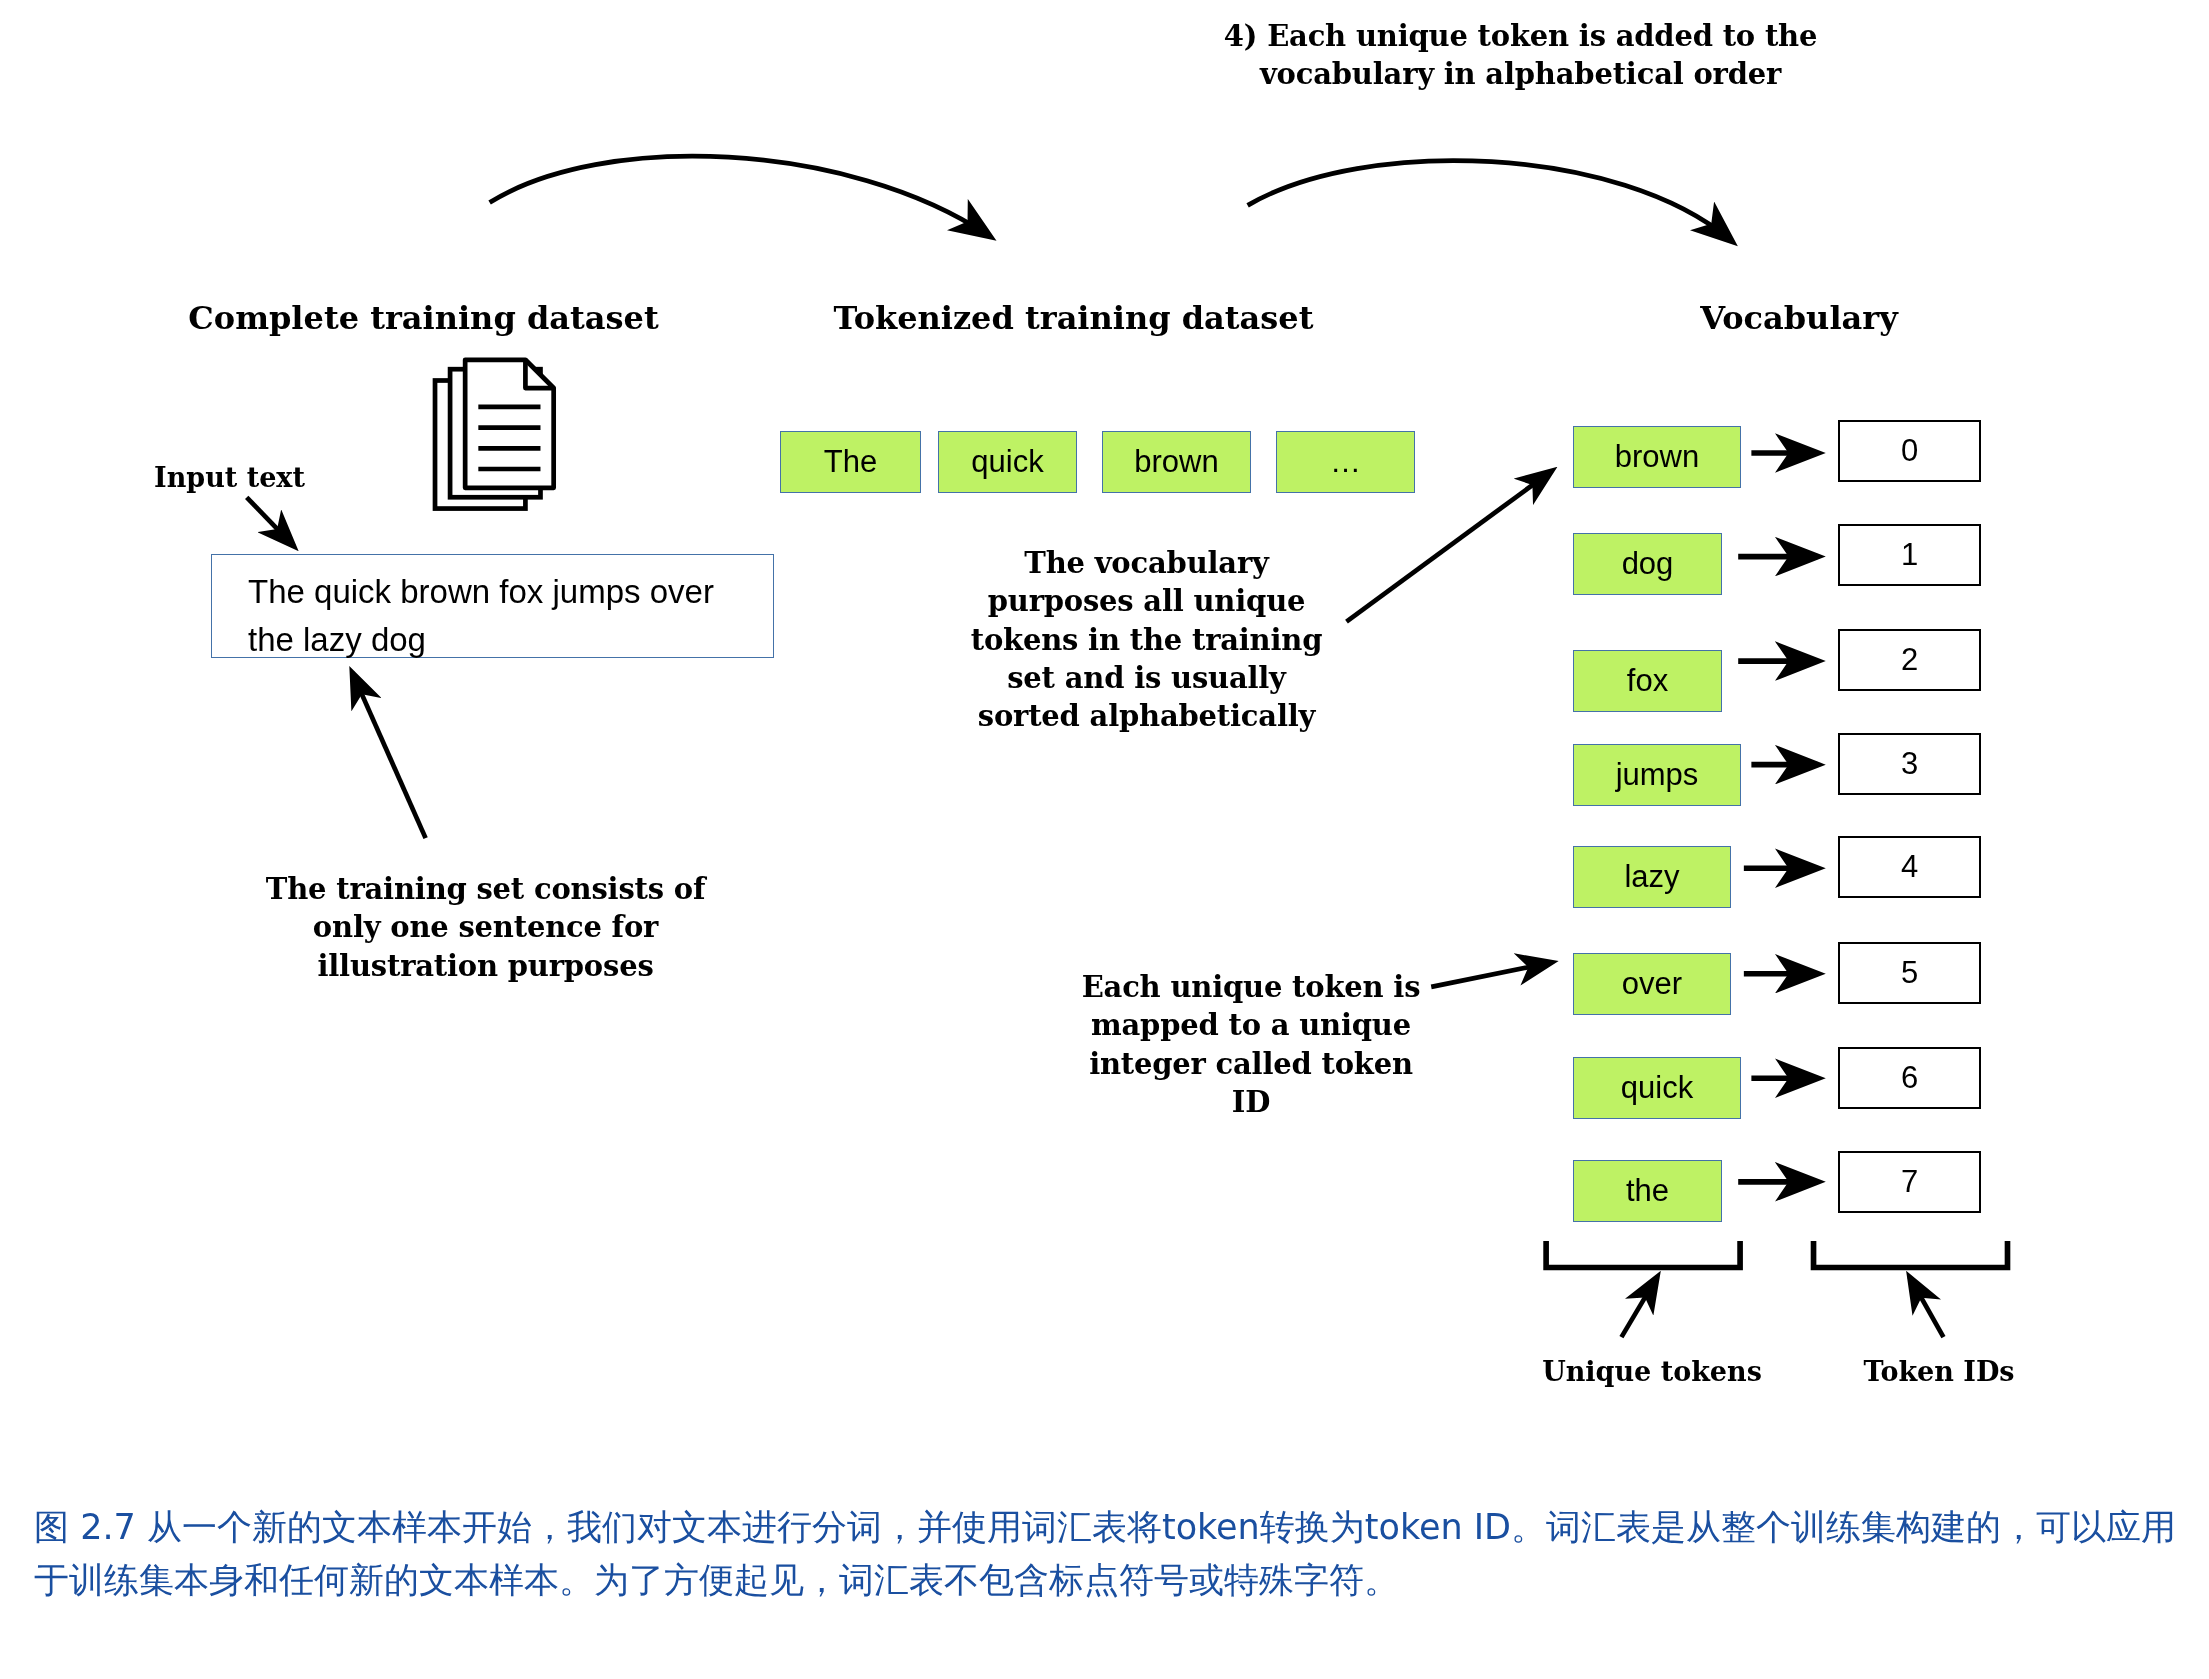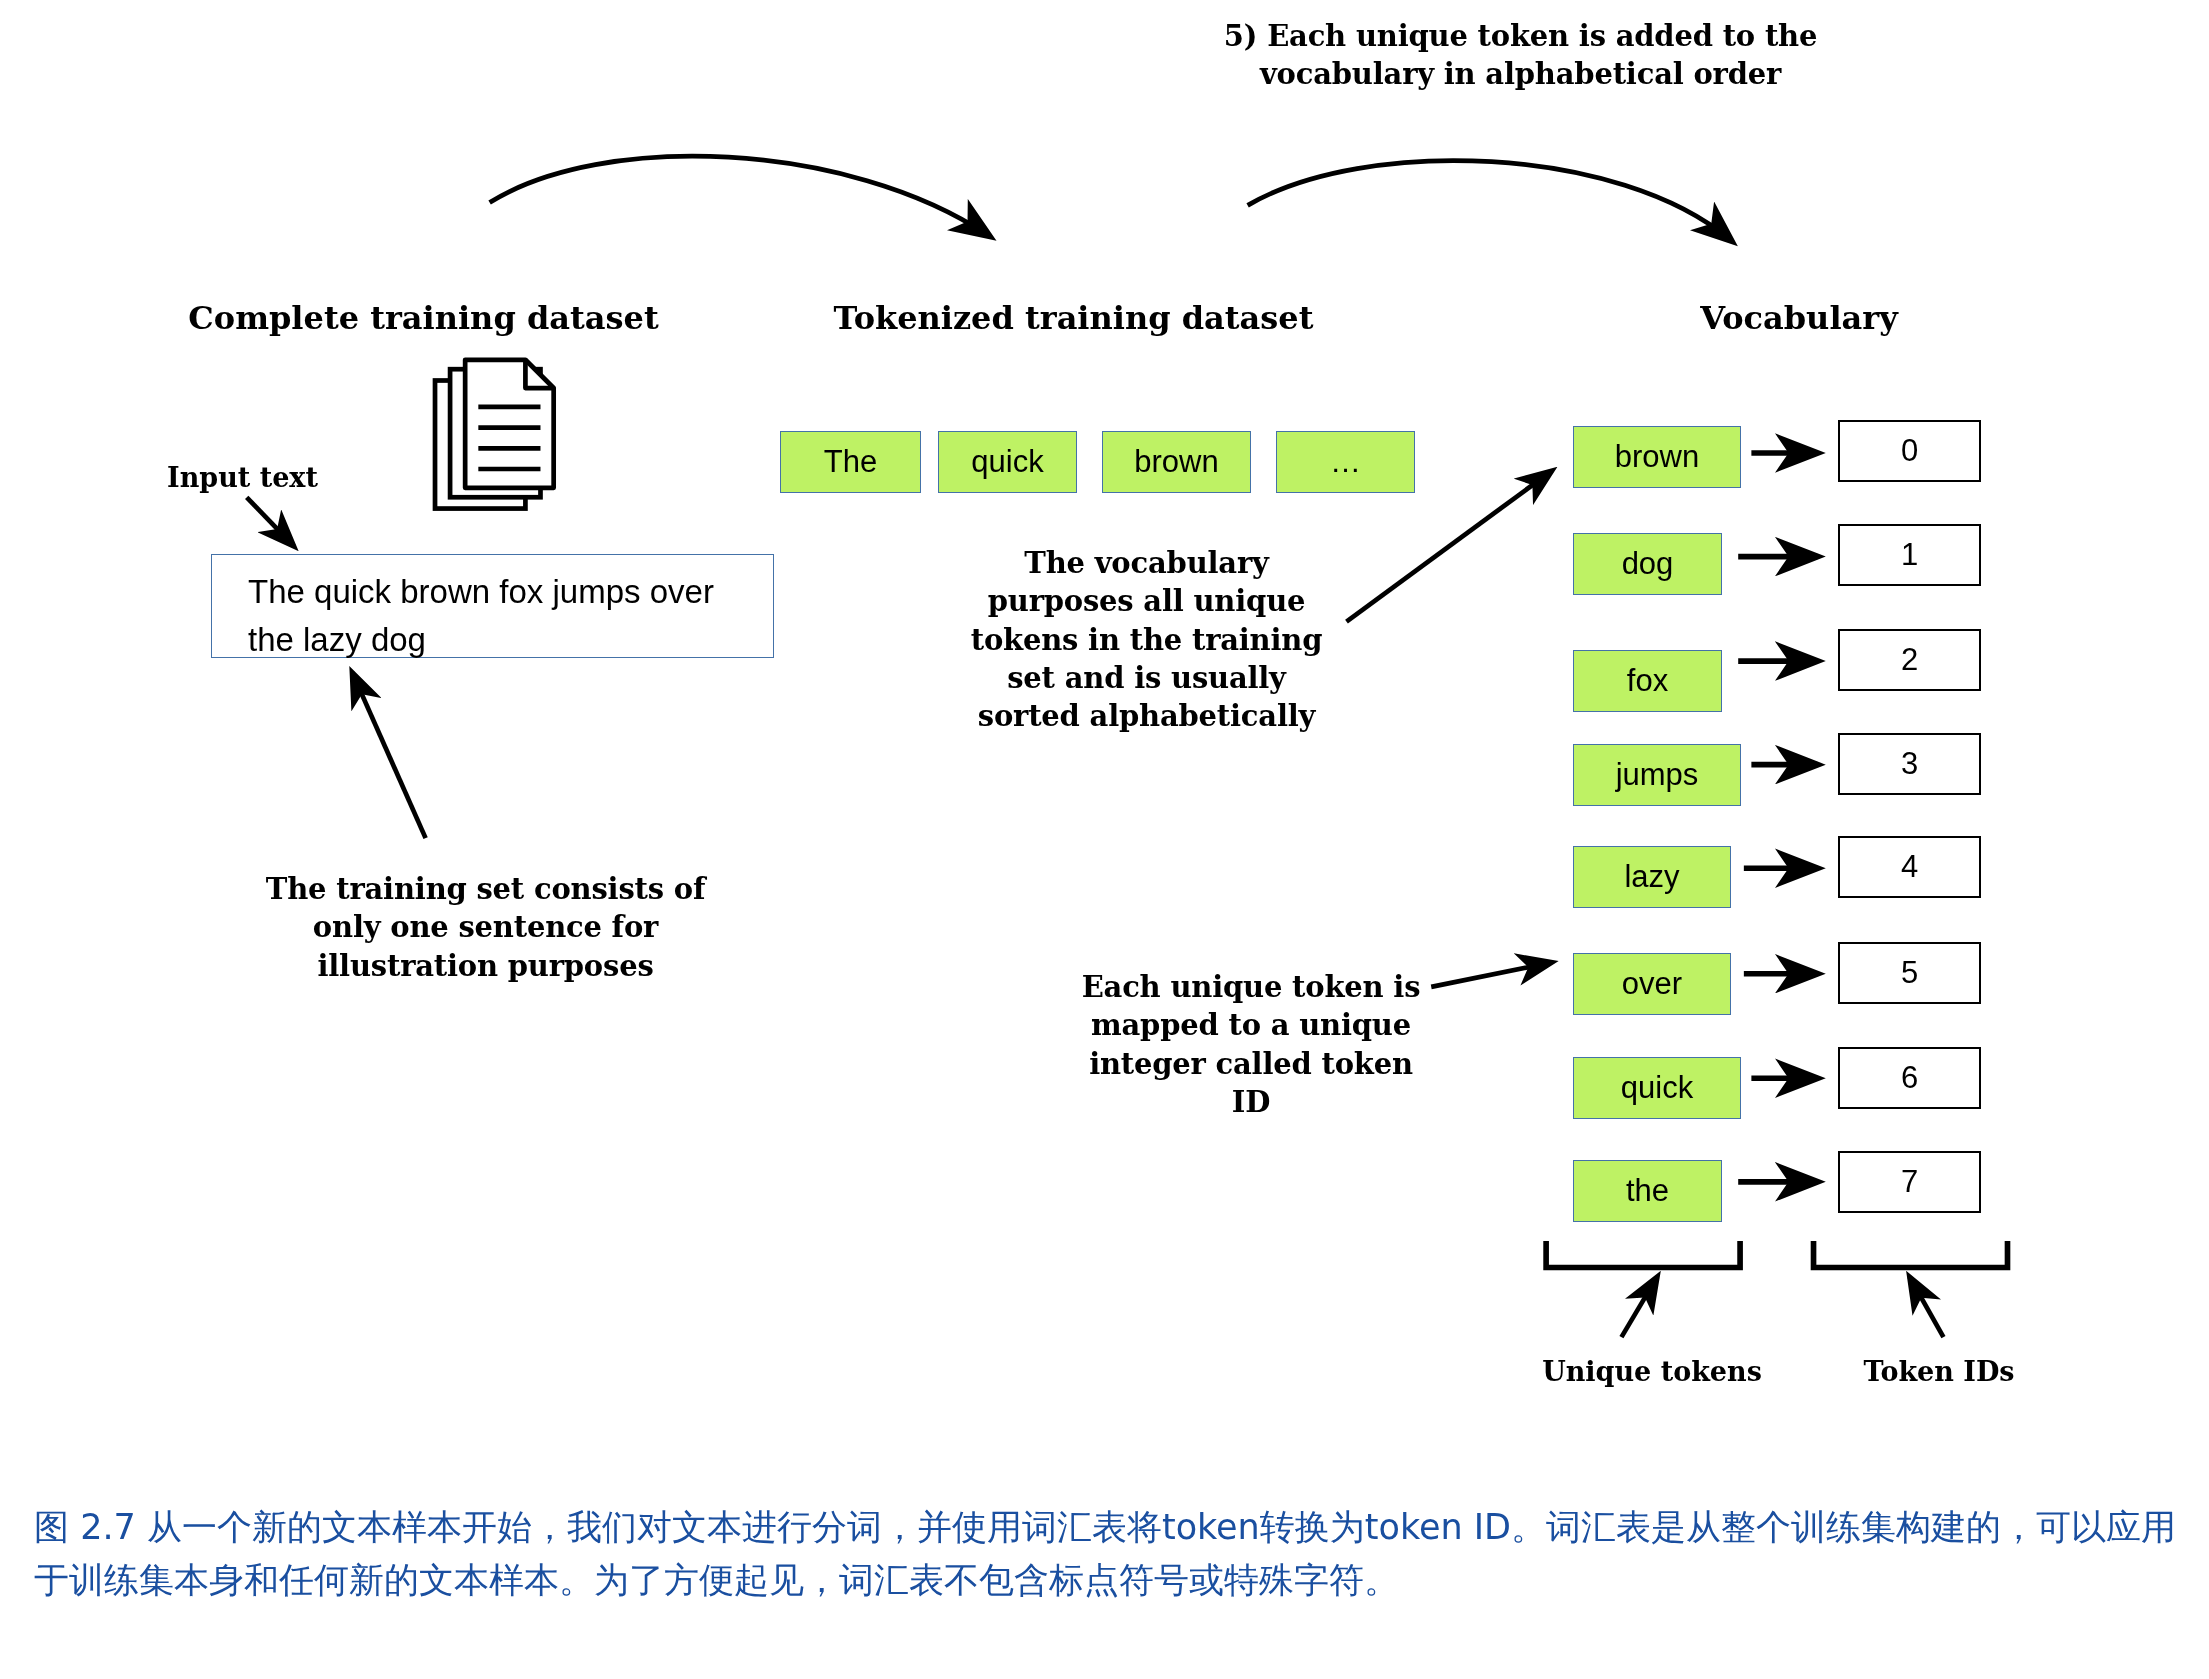--- a/index.html
+++ b/index.html
@@ -106,29 +106,29 @@
     height: 1680px;
     pointer-events: none;
   }
 </style>
 </head>
 <body>
 
 <div id="figure">
 
 
-  <div class="abs annot" style="left:1210px; top:17px; width:621px;">5) Each unique token is added to the vocabulary in alphabetical order</div>
+  <div class="abs annot" style="left:1210px; top:17px; width:621px;">4) Each unique token is added to the vocabulary in alphabetical order</div>
 
   <div class="abs heading" style="left:113px; top:299px; width:621px;">Complete training dataset</div>
 
   <div class="abs heading" style="left:744px; top:299px; width:659px;">Tokenized training dataset</div>
 
   <div class="abs heading" style="left:1507px; top:299px; width:584px;">Vocabulary</div>
 
-  <div class="abs annot-sm" style="left:125px; top:460px; width:235px;">Input text</div>
+  <div class="abs annot-sm" style="left:112px; top:460px; width:235px;">Input text</div>
 
   <div class="abs input-box" style="left:211px; top:554px; width:563px; height:104px;">The quick brown fox jumps over the lazy dog</div>
 
   <div class="abs annot" style="left:264px; top:870px; width:443px;">The training set consists of only one sentence for illustration purposes</div>
 
   <div class="abs box" style="left:780px; top:431px; width:141px; height:62px;">The</div>
   <div class="abs box" style="left:938px; top:431px; width:139px; height:62px;">quick</div>
   <div class="abs box" style="left:1102px; top:431px; width:149px; height:62px;">brown</div>
   <div class="abs box" style="left:1276px; top:431px; width:139px; height:62px;">…</div>
 

